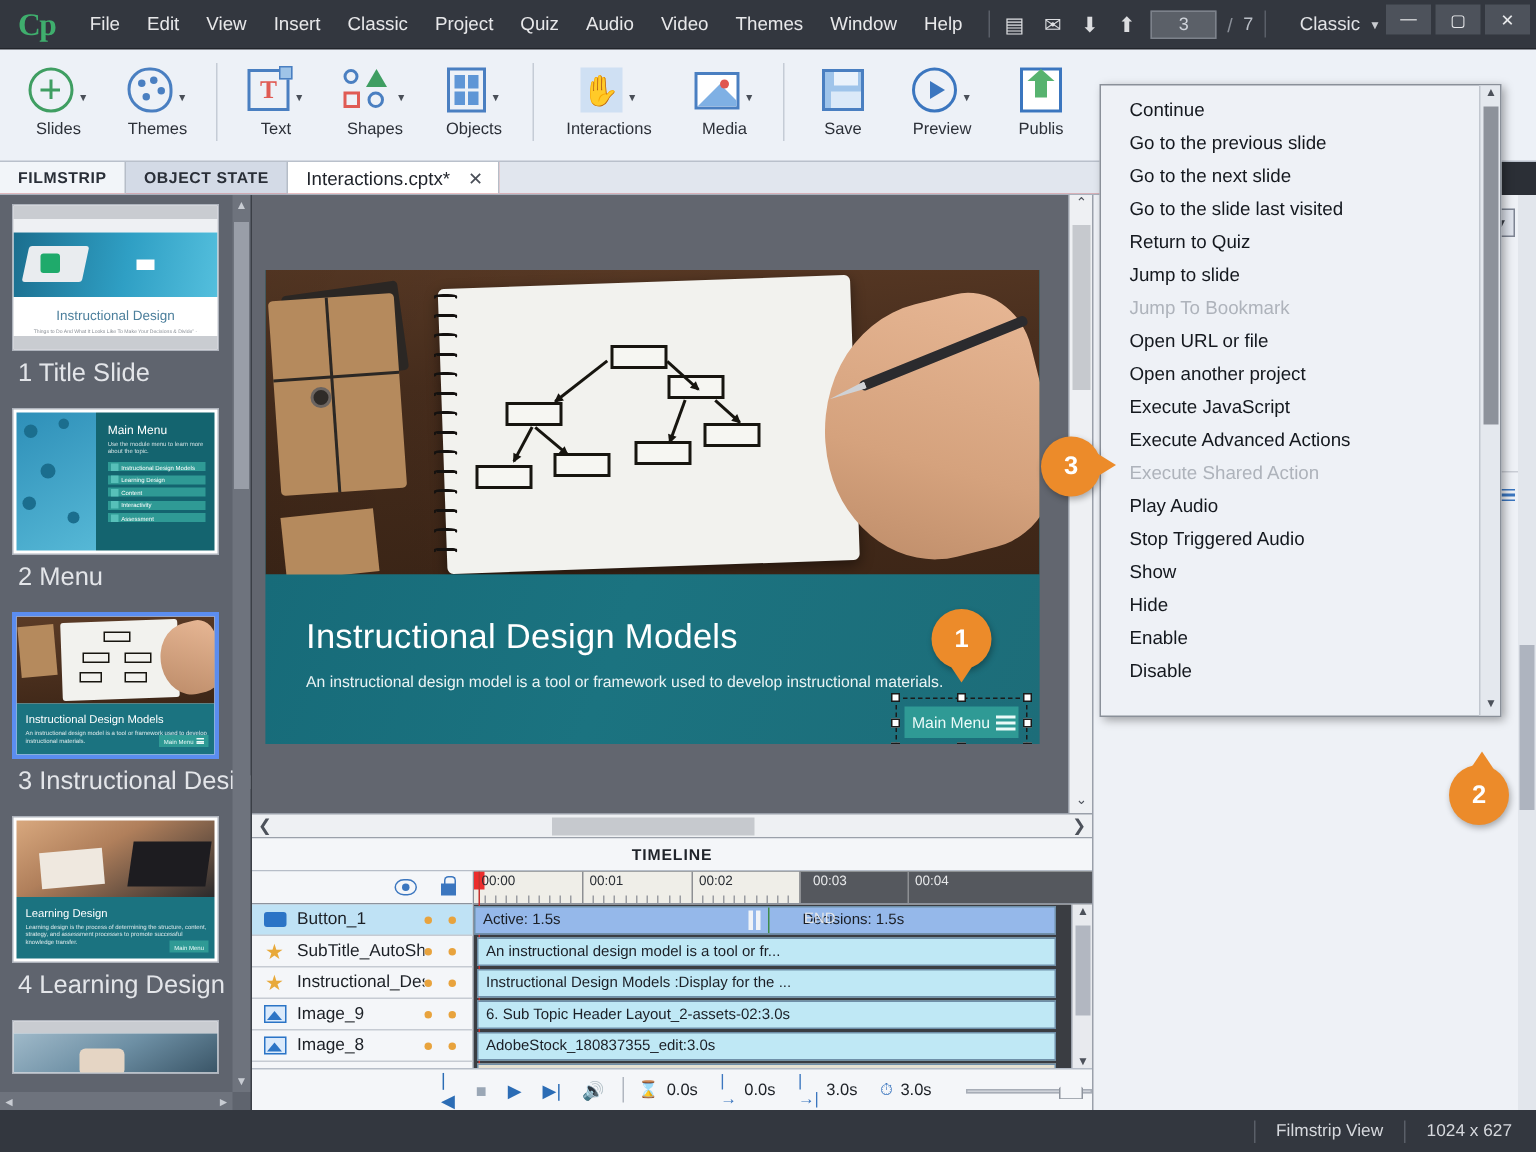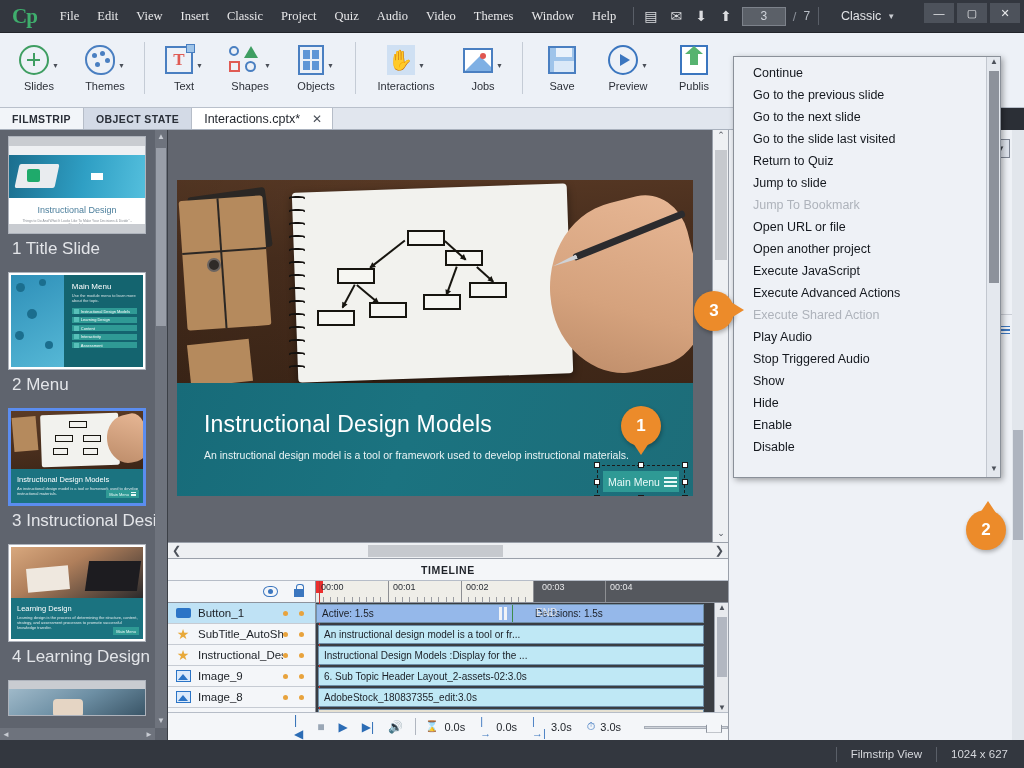--- a/index.html
+++ b/index.html
@@ -13,21 +13,21 @@
   .app { position:relative; width:1024px; height:768px; }
 
   
   .menubar{
     position:absolute; left:0; top:0; width:1024px; height:33px;
     background:#33373f; display:flex; align-items:center;
     border-bottom:1px solid #22252b;
   }
   .cp-logo{ color:#3fae6d; font-size:21px; font-weight:bold; font-family:"Liberation Serif",serif;
             padding:0 14px 0 12px; letter-spacing:-1px; }
-  .menu-item{ color:#e8e8ea; font-size:12.5px; padding:5px 9px; cursor:default; white-space:nowrap;font-family:Liberation Serif, serif;}
+  .menu-item{ color:#e8e8ea; font-size:12.5px; padding:5px 9px; cursor:default; white-space:nowrap;}
   .mb-sep{ width:1px; height:18px; background:#5a5f68; margin:0 8px; }
   .mb-icons{ display:flex; align-items:center; gap:13px; margin-left:2px; }
   .mb-ico{ color:#dcdde0; font-size:14px; line-height:1; cursor:default; }
   .slide-num-box{
     width:44px; height:19px; background:#5b6068; border:1px solid #7d828b;
     color:#cfd3da; font-size:12px; text-align:center; line-height:17px; margin-left:10px;
   }
   .slide-sep{ color:#8a8f98; margin:0 7px; font-size:13px; }
   .slide-total{ color:#b9bec6; font-size:12px; }
   .classic-wrap{ display:flex; align-items:center; margin-left:14px; color:#e2e3e6; font-size:12.5px; }
@@ -404,21 +404,21 @@
     </div>
 
     <div class="tb-item">
       <div class="tb-glyph-row">
           <span class="ic-media">
           <i class="mt"></i>
             <i class="md"></i>
           </span>
         <span class="tb-arrow">▼</span>
         </div>
-      <div class="tb-lbl">Jobs</div>
+      <div class="tb-lbl">Media</div>
     </div>
 
     <div class="tb-div"></div>
 
     <div class="tb-item">
       <div class="tb-glyph-row">
           <span class="ic-save"></span>
         </div>
       <div class="tb-lbl">Save</div>
     </div>

